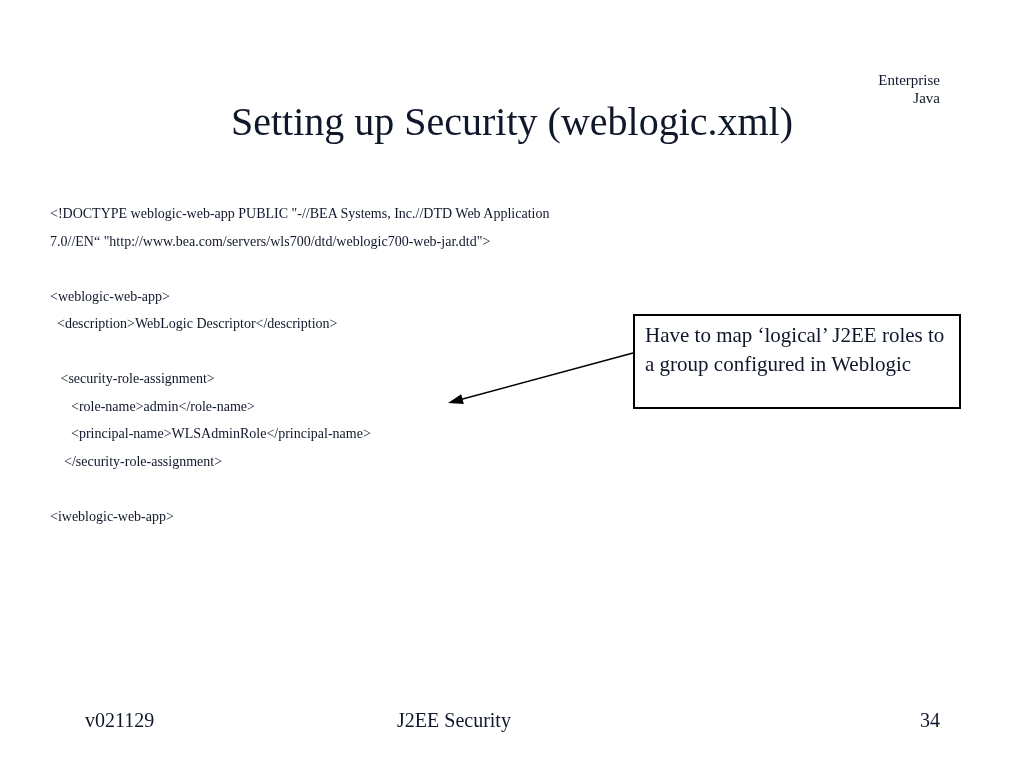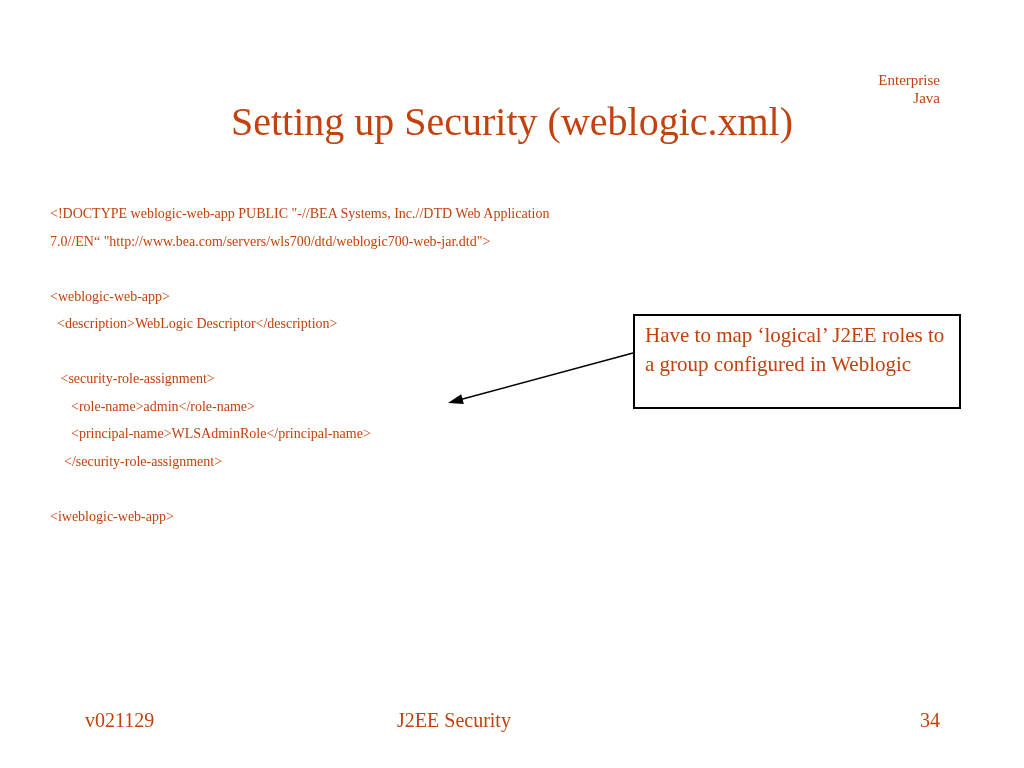--- a/index.html
+++ b/index.html
@@ -7,21 +7,21 @@
     padding: 0;
     background: #ffffff;
   }
   #slide {
     position: relative;
     width: 1024px;
     height: 768px;
     background: #ffffff;
     overflow: hidden;
     font-family: "Liberation Serif", "DejaVu Serif", serif;
-    color: #c2410c;
+    color: #0f172a;
   }
   .corner-label {
     position: absolute;
     top: 72px;
     right: 84px;
     font-size: 15px;
     line-height: 17.5px;
     text-align: right;
     white-space: pre-line;
   }

